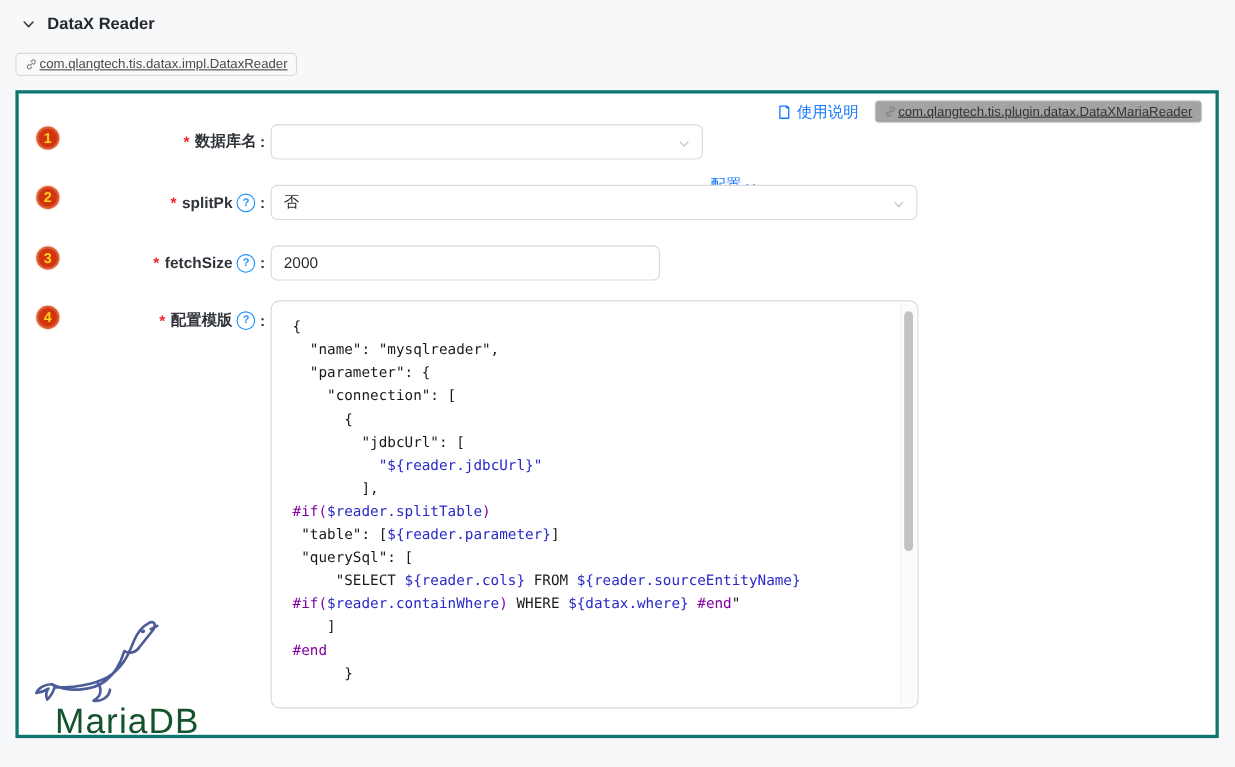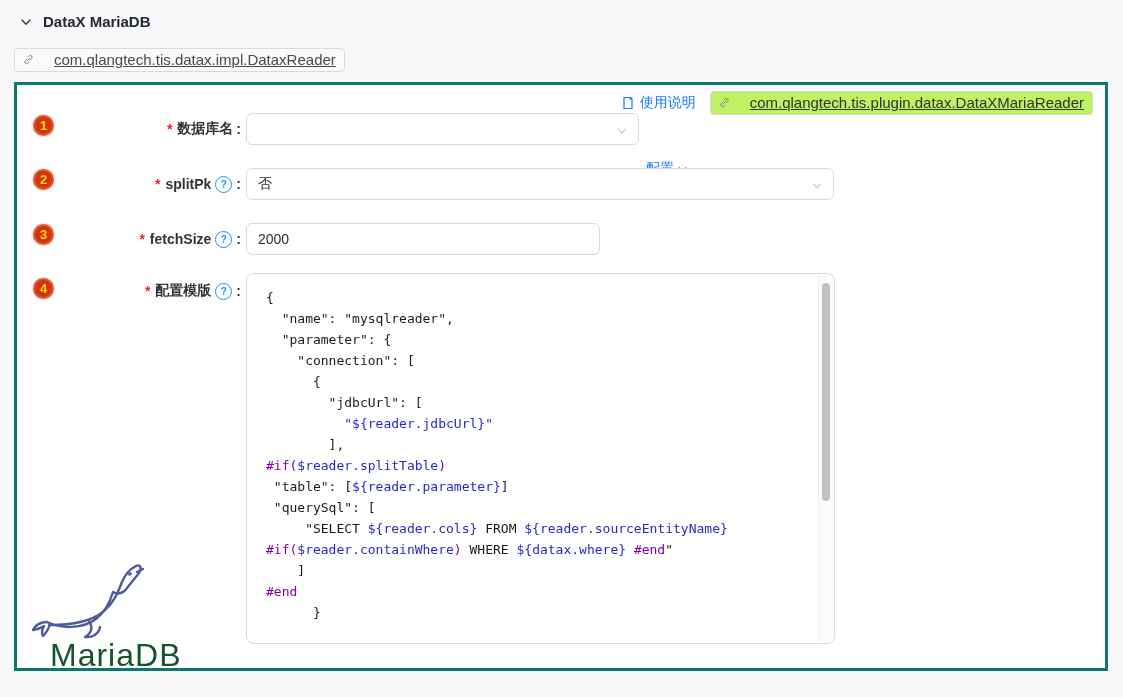--- a/index.html
+++ b/index.html
@@ -11,23 +11,23 @@
   }
   .stage{position:relative;width:1123px;height:697px;overflow:hidden;background:#f7f8fa;}
 
   
   .hdr{position:absolute;left:20px;top:13px;display:flex;align-items:center;gap:11px;cursor:pointer;}
   .hdr .chev{display:inline-flex;width:12px;height:12px;}
   .hdr .title{font-size:15px;font-weight:600;color:#25282e;}
 
   
   .pill{
-    display:inline-flex;align-items:center;gap:20px;
+    display:inline-flex;align-items:center;gap:2px;
     border:1px solid #d9d9d9;background:#fafafa;border-radius:4px;
-    padding:2px 8px 3px 8px;font-size:15px;color:#555;cursor:pointer;white-space:nowrap;justify-content:center;
+    padding:2px 8px 3px 8px;font-size:12px;color:#555;cursor:pointer;white-space:nowrap;justify-content:center;
   }
   .pill .pill-text{text-decoration:underline;color:#4a4a4a;}
   .tag-top{position:absolute;left:14px;top:48px;}
 
   
   .panel{
     position:absolute;left:14px;top:82px;width:1094px;height:589px;
     background:#fff;border:3px solid #0f766e;box-sizing:border-box;
   }
   .panel-links{position:absolute;top:6px;right:12px;display:flex;align-items:center;gap:14px;}
@@ -100,40 +100,40 @@
 <body>
 
 <div class="stage">
 
   <div class="hdr">
     <span class="chev">
       <svg width="12" height="12" viewBox="0 0 12 12">
           <polyline points="2,4 6,8.2 10,4" fill="none" stroke="#3c3c3c" stroke-width="1.4" stroke-linecap="round" stroke-linejoin="round"></polyline>
         </svg>
     </span>
-    <span class="title">DataX MariaDB</span>
+    <span class="title">DataX Reader</span>
   </div>
 
   <span class="pill tag-top">
     <svg width="11" height="11" viewBox="0 0 14 14">
         <path d="M5.5 8.5 L8.5 5.5 M6.5 3.8 L8 2.3 a2.2 2.2 0 0 1 3.1 3.1 L9.6 7 M7.4 10.2 L6 11.7 a2.2 2.2 0 0 1 -3.1 -3.1 L4.4 7" fill="none" stroke="#7a7a7a" stroke-width="1.2" stroke-linecap="round"></path>
       </svg>
     <span class="pill-text">com.qlangtech.tis.datax.impl.DataxReader</span>
   </span>
 
   <div class="panel">
 
     <div class="panel-links">
       <span class="usage-link">
         <svg width="14" height="14" viewBox="0 0 14 14">
             <path d="M3 1.5 h6.5 L11 3 v9.5 H3 Z M9 1.5 V3 h2" fill="none" stroke="#1677ff" stroke-width="1.2" stroke-linejoin="round"></path>
           </svg>
         <span>使用说明</span>
       </span>
-      <span class="pill" style="background:#bef264;">
+      <span class="pill" style="background:#a3a3a3;">
         <svg width="11" height="11" viewBox="0 0 14 14">
             <path d="M5.5 8.5 L8.5 5.5 M6.5 3.8 L8 2.3 a2.2 2.2 0 0 1 3.1 3.1 L9.6 7 M7.4 10.2 L6 11.7 a2.2 2.2 0 0 1 -3.1 -3.1 L4.4 7" fill="none" stroke="#7a7a7a" stroke-width="1.2" stroke-linecap="round"></path>
           </svg>
         <span class="pill-text" style="color:#333;">com.qlangtech.tis.plugin.datax.DataXMariaReader</span>
       </span>
     </div>
 
     <div class="badge" style="top:30px;">1</div>
     <div class="flabel" style="top:28px;">
       <span class="req">*</span>

